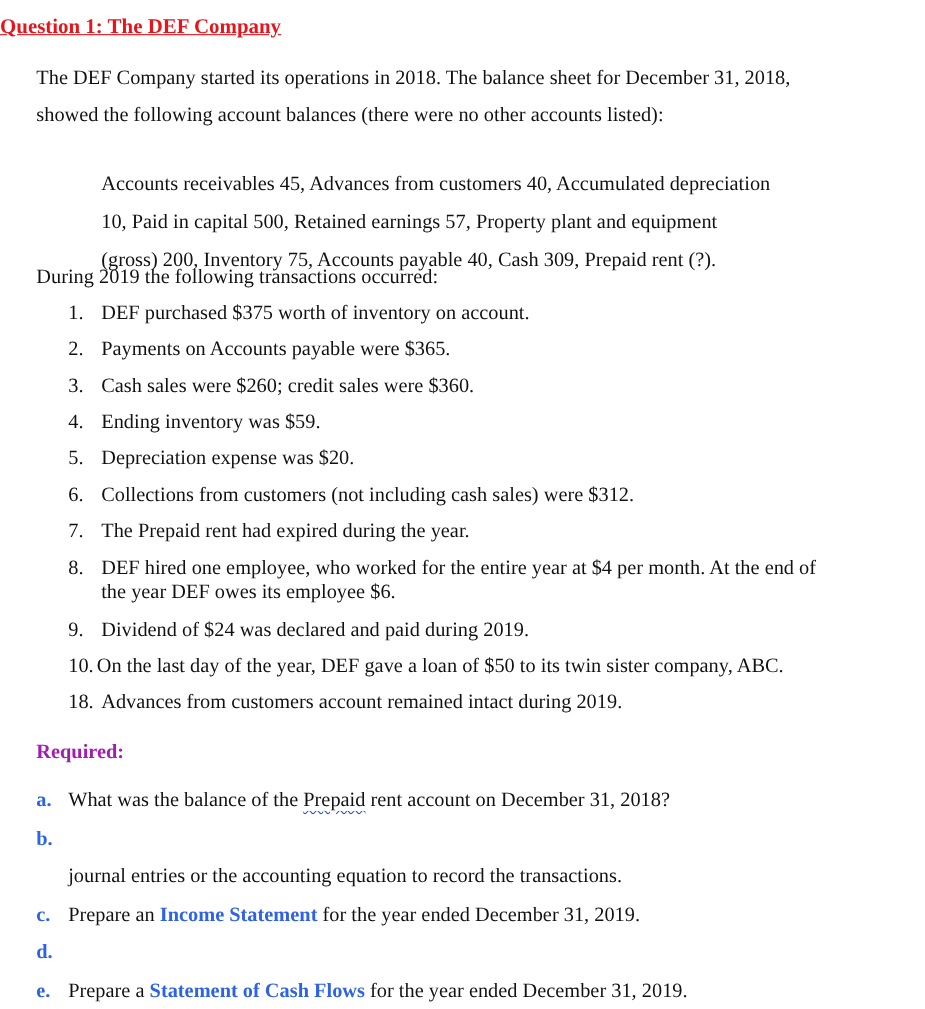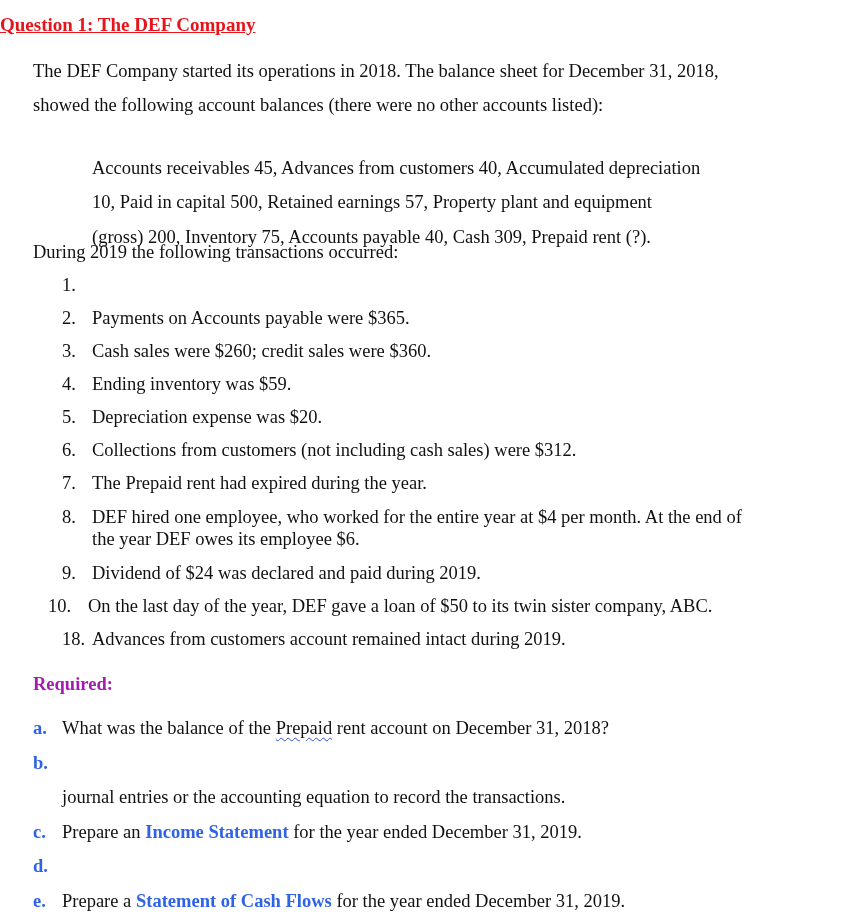--- a/index.html
+++ b/index.html
@@ -39,20 +39,21 @@
 
 <div class="abs indent" style="top:130px;">Accounts receivables 45, Advances from customers 40, Accumulated depreciation</div>
 <div class="abs indent" style="top:164px;">10, Paid in capital 500, Retained earnings 57, Property plant and equipment</div>
 <div class="abs indent" style="top:199px;">(gross) 200, Inventory 75, Accounts payable 40, Cash 309, Prepaid rent (?).</div>
 
 <div class="abs para" style="top:242px;">During 2019 the following transactions occurred:</div>
 
 <div>
   <div class="row" style="top:275px;">
     <span class="num">1.</span>
+    <span class="item-text">DEF purchased $375 worth of inventory on account.</span>
   </div>
   <div class="row" style="top:308px;">
     <span class="num">2.</span>
     <span class="item-text">Payments on Accounts payable were $365.</span>
   </div>
   <div class="row" style="top:341px;">
     <span class="num">3.</span>
     <span class="item-text">Cash sales were $260; credit sales were $360.</span>
   </div>
   <div class="row" style="top:374px;">
@@ -76,21 +77,21 @@
     <span class="item-text">DEF hired one employee, who worked for the entire year at $4 per month.  At the end of</span>
   </div>
   <div class="row" style="top:529px;">
     <span class="item-text">the year DEF owes its employee $6.</span>
   </div>
   <div class="row" style="top:563px;">
     <span class="num">9.</span>
     <span class="item-text">Dividend of $24 was declared and paid during 2019.</span>
   </div>
   <div class="row" style="top:596px;">
-    <span class="abs" style="left:48px;">10.</span>
+    <span class="abs" style="left:62px;">10.</span>
     <span class="abs" style="left:88px;">On the last day of the year, DEF gave a loan of $50 to its twin sister company, ABC.</span>
   </div>
   <div class="row" style="top:629px;">
     <span class="abs" style="left:62px;">18.</span>
     <span class="abs" style="left:92px;">Advances from customers account remained intact during 2019.</span>
   </div>
 </div>
 
 <div class="abs req-title" style="top:674px;">Required:</div>
 

